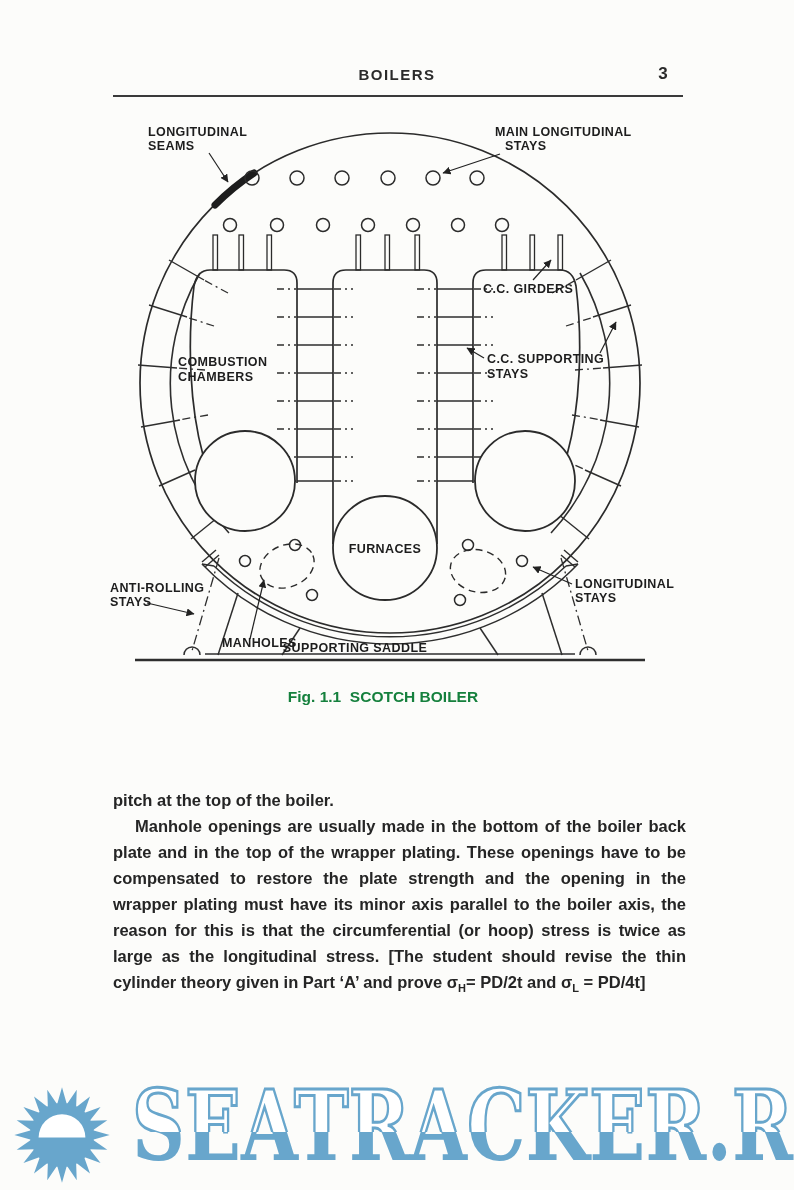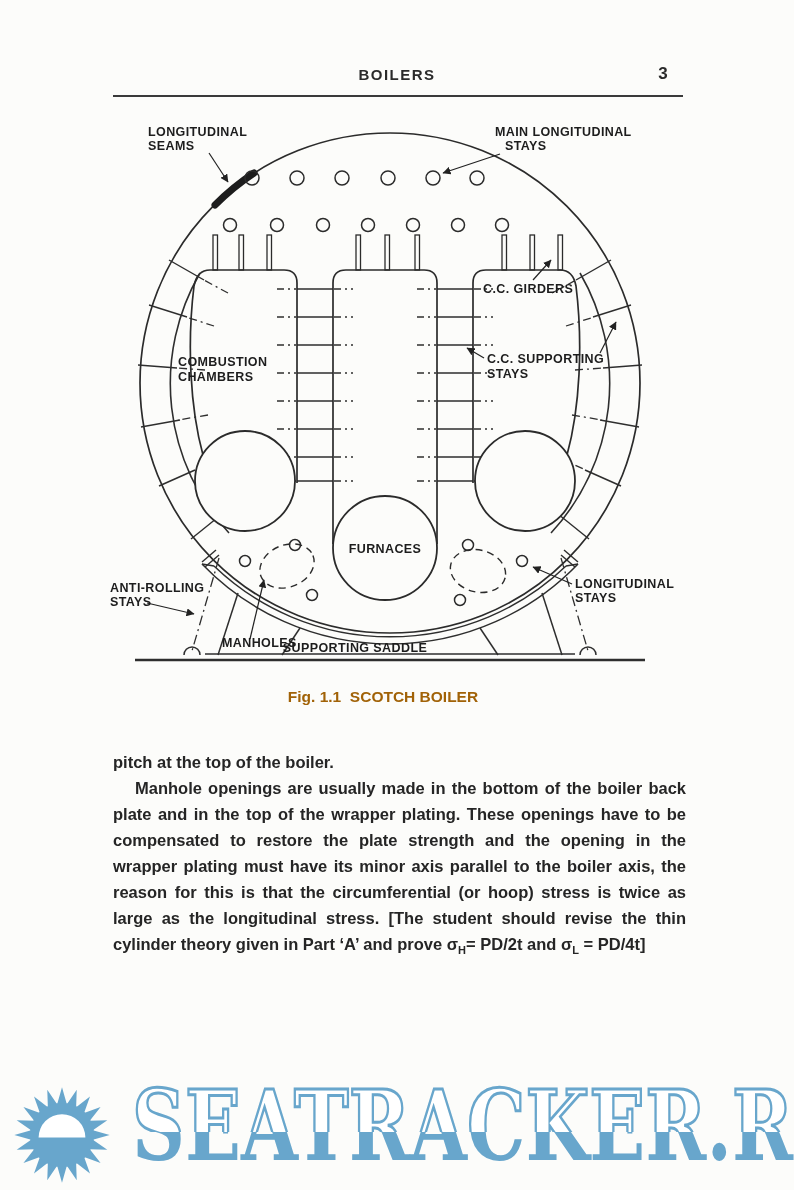--- a/index.html
+++ b/index.html
@@ -12,23 +12,23 @@
   .hdr-title{position:absolute;top:66px;left:0;width:794px;text-align:center;
     font-size:15px;font-weight:bold;letter-spacing:1.5px;color:#2a2a2a;}
   .hdr-page{position:absolute;top:64px;left:650px;width:26px;text-align:center;
     font-size:17px;font-weight:bold;color:#2a2a2a;}
   .hdr-rule{position:absolute;top:95px;left:113px;width:570px;height:2px;background:#3a3a3a;}
   
   .fig-svg{position:absolute;top:103px;left:0;}
   .dlabel{font-family:"Liberation Sans",sans-serif;font-size:12.5px;font-weight:600;
     letter-spacing:.4px;fill:#1d1d1d;}
   .caption{position:absolute;top:688px;left:0;width:766px;text-align:center;
-    font-size:15.5px;font-weight:bold;color:#a16207;white-space:pre;}
-  
-  .bodytext{position:absolute;top:749px;left:113px;width:573px;
+    font-size:15.5px;font-weight:bold;color:#15803d;white-space:pre;}
+  
+  .bodytext{position:absolute;top:787px;left:113px;width:573px;
     font-size:16.5px;line-height:26px;font-weight:bold;color:#252525;text-align:justify;}
   .bodytext p{margin:0;}
   .bodytext p.ind{text-indent:22px;}
   .bodytext sub{font-size:11px;line-height:0;}
   
   .wm{position:absolute;left:0;top:1075px;width:794px;height:115px;}
   .wm-sun{position:absolute;left:10px;top:8px;}
   .wm-textwrap{position:absolute;left:132px;top:2px;transform:scale(0.75,1);
     transform-origin:left top;width:880px;height:98px;}
   .wm-layer{position:absolute;left:0;top:0;height:98px;line-height:98px;

